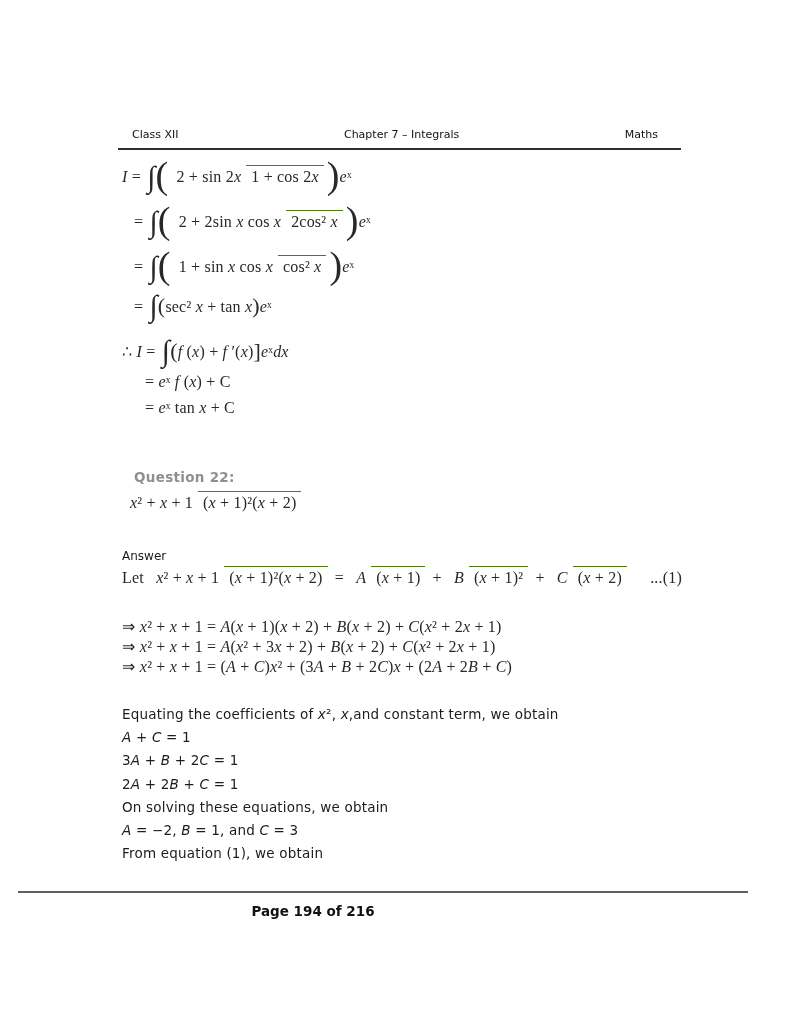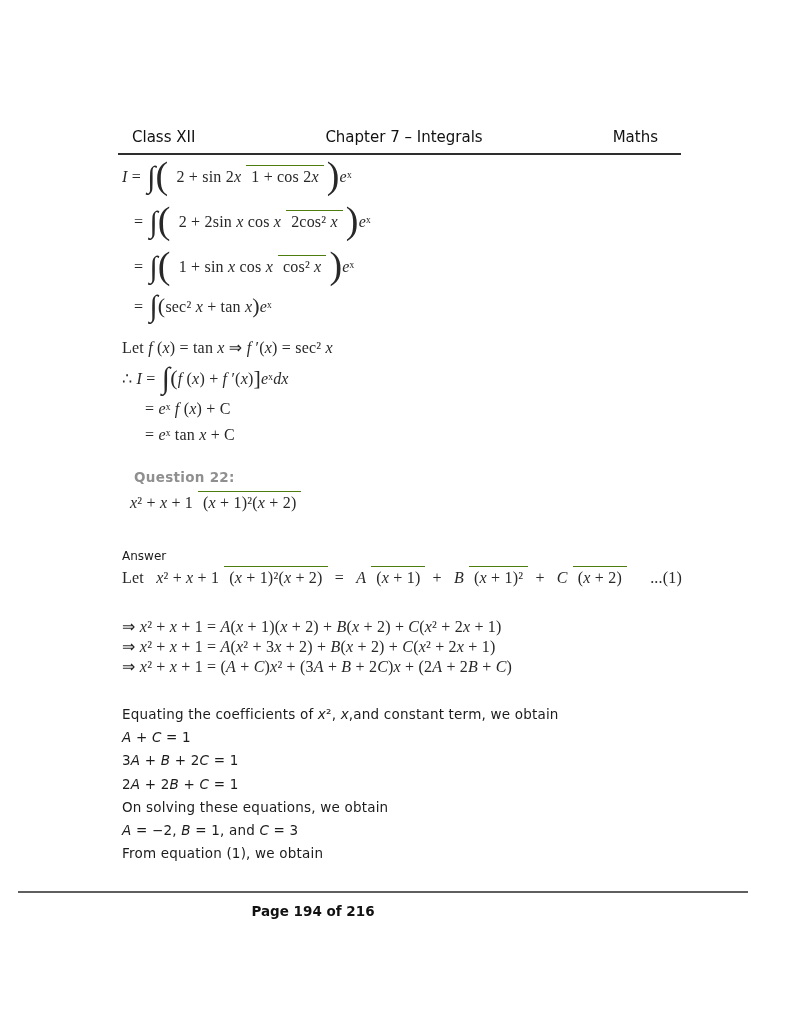--- a/index.html
+++ b/index.html
@@ -7,21 +7,21 @@
     width:791px;height:1024px;position:relative;background:#ffffff;
     font-family:"DejaVu Sans",sans-serif;color:#1a1a1a;overflow:hidden;
   }
   .page{position:absolute;inset:0;background:#fff;}
 
   
   .header{
     position:absolute;left:118px;top:128px;width:563px;box-sizing:border-box;
     display:flex;justify-content:space-between;align-items:flex-start;
     padding:0 23px 7px 14px;border-bottom:2px solid #2e2e2e;
-    font-size:15px;color:#111;
+    font-size:11px;color:#111;
   }
 
   
   .eq{
     display:flex;align-items:center;
     font-family:"Liberation Serif",serif;font-size:16px;color:#282828;
     letter-spacing:0.2px;
   }
   .eq .t{white-space:pre;}
   .eq i{font-style:italic;}
@@ -102,23 +102,20 @@
         <span class="int">∫</span>
         <span class="med">(</span>
         <span class="t">sec² <i>x</i> + tan <i>x</i></span>
         <span class="med">)</span>
         <span class="t"><i>e</i>ˣ</span>
       </div>
   </div>
 
   <div id="block2">
     <div class="eq">
-        <span class="t">Let <i>f</i> (<i>x</i>) = tan <i>x</i> ⇒ <i>f</i> ′(<i>x</i>) = sec² <i>x</i></span>
-      </div>
-    <div class="eq">
         <span class="t">∴ <i>I</i> = </span>
         <span class="int">∫</span>
         <span class="med">(</span>
         <span class="t"><i>f</i> (<i>x</i>) + <i>f</i> ′(<i>x</i>)</span>
         <span class="med">]</span>
         <span class="t"><i>e</i>ˣ<i>dx</i></span>
       </div>
     <div class="eq ind">
         <span class="t">= <i>e</i>ˣ <i>f</i> (<i>x</i>) + C</span>
       </div>

